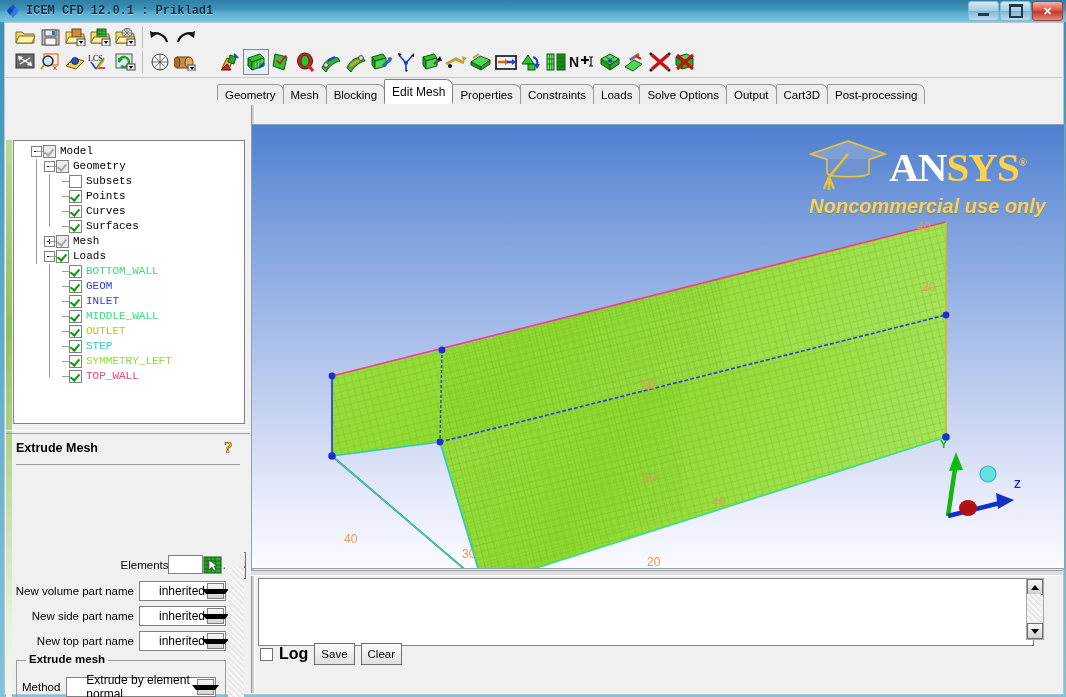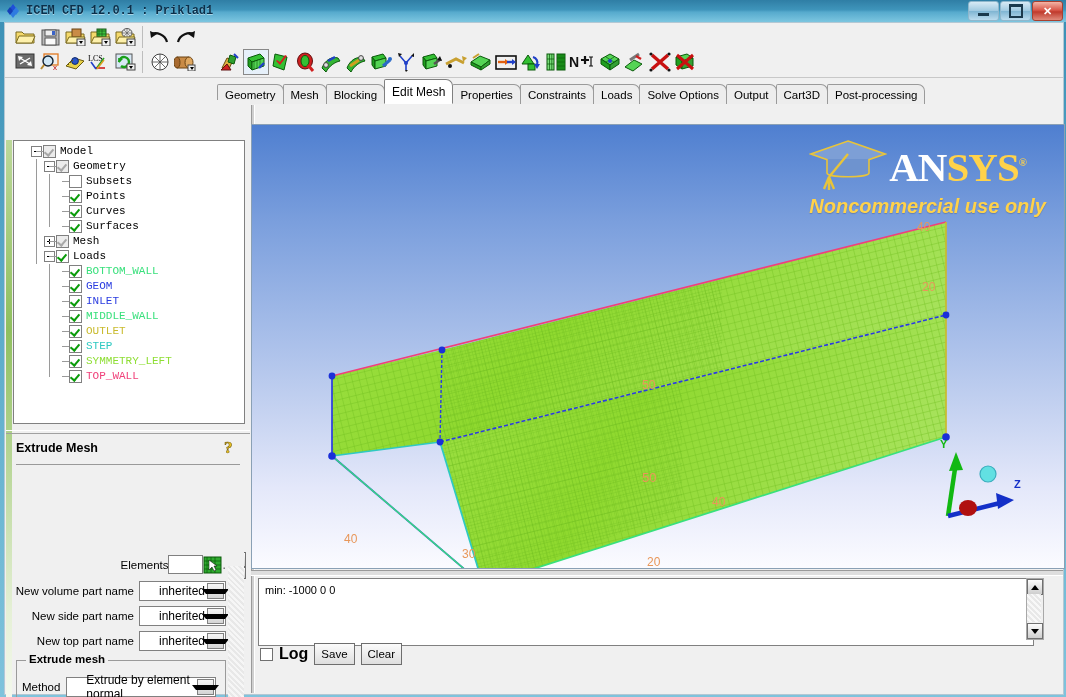--- a/index.html
+++ b/index.html
@@ -816,21 +816,20 @@
         <circle cx="62" cy="44" r="8" fill="#55e0e0" stroke="#2aa8b8" stroke-width="1.2" opacity=".9"></circle>
       </svg>
       <span class="axlabel" style="left:14px;top:8px;color:#12b812;">Y</span>
       <span class="axlabel" style="left:88px;top:48px;color:#1430c8;">Z</span>
     </div>
   </div>
 
   <div class="msgsep"></div>
 
   <div class="msgbox">
-    <div>min: -1000 0 0</div>
   </div>
 
   <div class="msgscroll">
     <div class="ms-btn" style="top:0;">
       <span style="width:0;height:0;border-left:4px solid transparent;border-right:4px solid transparent;border-bottom:5px solid #000;"></span>
     </div>
     <div class="ms-track"></div>
     <div class="ms-btn" style="top:44px;">
       <span class="dnarrow-s"></span>
     </div>

